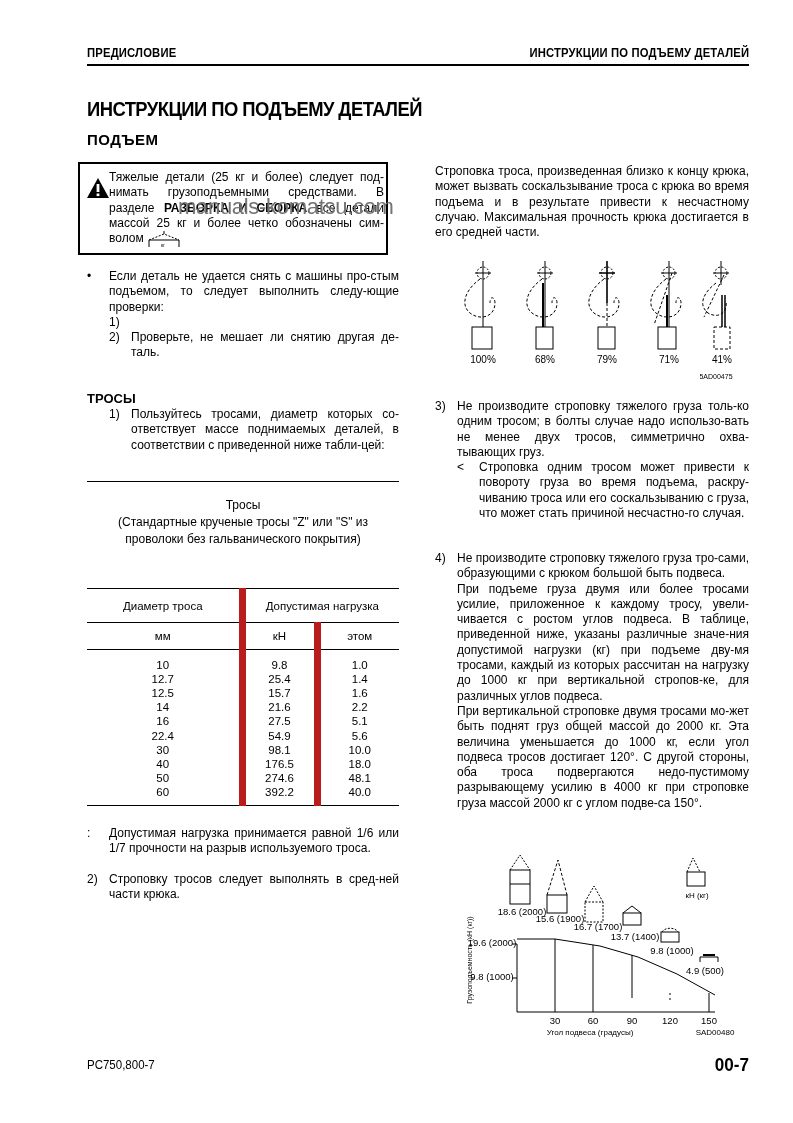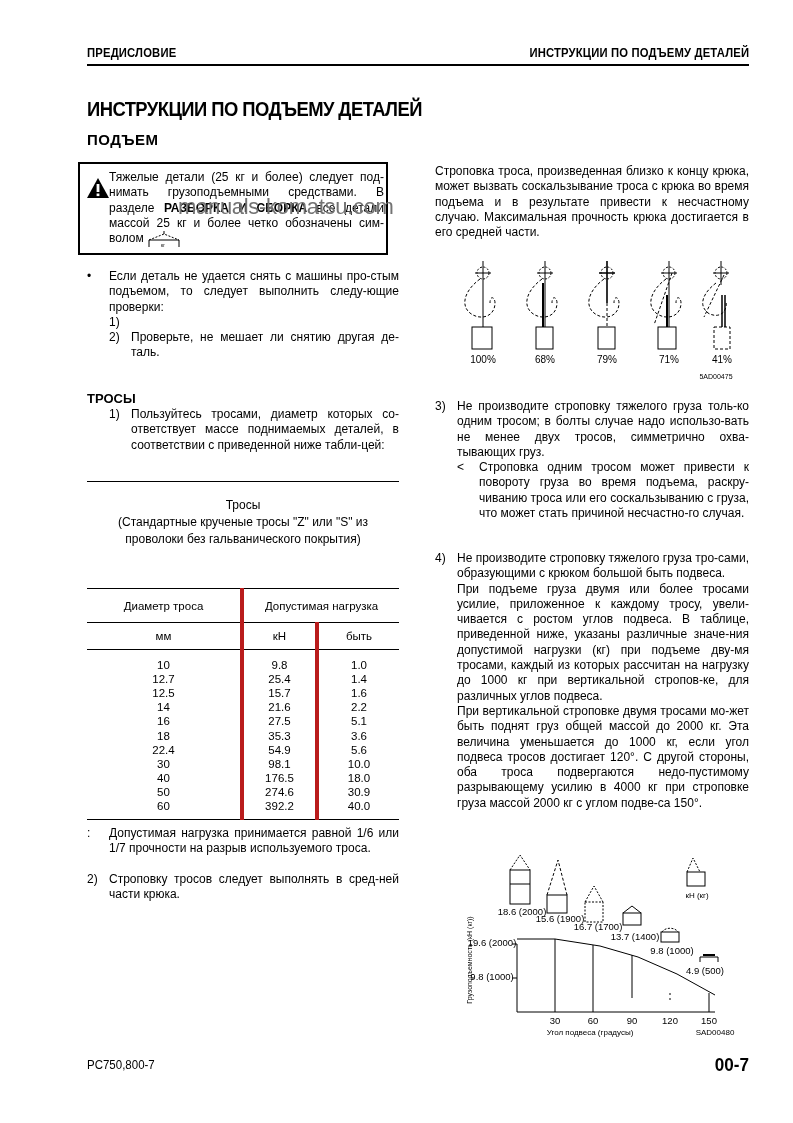--- a/index.html
+++ b/index.html
@@ -22,21 +22,21 @@
   .mk2{flex:0 0 22px;}
   .body{flex:1;}
   .h-tros{left:87px;top:391px;font-weight:bold;font-size:13px;}
   .tros-text{left:109px;top:407px;width:290px;}
   .tbl-top{left:87px;top:481px;width:312px;height:1px;background:#000;}
   .tbl-caption{left:87px;top:497px;width:312px;text-align:center;font-size:12px;line-height:17px;}
   table.ropes{position:absolute;left:87px;top:588px;width:312px;border-collapse:collapse;font-size:11.5px;}
   table.ropes td,table.ropes th{font-weight:normal;text-align:center;padding:0;}
   .th1 td,.th1 th{height:33px;border-top:1px solid #000;border-bottom:1px solid #000;}
   .th2 th{height:26px;border-bottom:1px solid #000;}
-  .bl{border-left:4px solid #b91c1c;}
+  .bl{border-left:7px solid #b91c1c;}
   table.ropes tbody td{height:14.1px;line-height:14px;}
   table.ropes tbody tr:first-child td{padding-top:8px;}
   table.ropes tbody tr:last-child td{padding-bottom:6px;border-bottom:1px solid #000;}
   .notes{left:87px;top:826px;width:312px;}
   .right-intro{left:435px;top:164px;width:314px;}
   .hooks{left:450px;top:255px;width:300px;height:130px;}
   .item3{left:435px;top:399px;width:314px;}
   .item4{left:435px;top:551px;width:314px;}
   .graph{left:460px;top:850px;width:280px;height:200px;}
   .foot-left{left:87px;top:1058px;font-size:12.5px;transform:scaleX(0.92);transform-origin:left top;}
@@ -107,21 +107,21 @@
       <col style="width:82px">
     </colgroup>
   <thead>
     <tr class="th1">
       <th>Диаметр троса</th>
       <th class="bl" colspan="2">Допустимая нагрузка</th>
     </tr>
     <tr class="th2">
       <th>мм</th>
       <th class="bl">кН</th>
-      <th class="bl">быть</th>
+      <th class="bl">этом</th>
     </tr>
   </thead>
   <tbody>
     <tr>
         <td>10</td>
         <td class="bl">9.8</td>
         <td class="bl">1.0</td>
       </tr>
     <tr>
         <td>12.7</td>
@@ -137,43 +137,38 @@
         <td>14</td>
         <td class="bl">21.6</td>
         <td class="bl">2.2</td>
       </tr>
     <tr>
         <td>16</td>
         <td class="bl">27.5</td>
         <td class="bl">5.1</td>
       </tr>
     <tr>
-        <td>18</td>
-        <td class="bl">35.3</td>
-        <td class="bl">3.6</td>
-      </tr>
-    <tr>
         <td>22.4</td>
         <td class="bl">54.9</td>
         <td class="bl">5.6</td>
       </tr>
     <tr>
         <td>30</td>
         <td class="bl">98.1</td>
         <td class="bl">10.0</td>
       </tr>
     <tr>
         <td>40</td>
         <td class="bl">176.5</td>
         <td class="bl">18.0</td>
       </tr>
     <tr>
         <td>50</td>
         <td class="bl">274.6</td>
-        <td class="bl">30.9</td>
+        <td class="bl">48.1</td>
       </tr>
     <tr>
         <td>60</td>
         <td class="bl">392.2</td>
         <td class="bl">40.0</td>
       </tr>
   </tbody>
 </table>
 
 <div class="abs txt notes">

